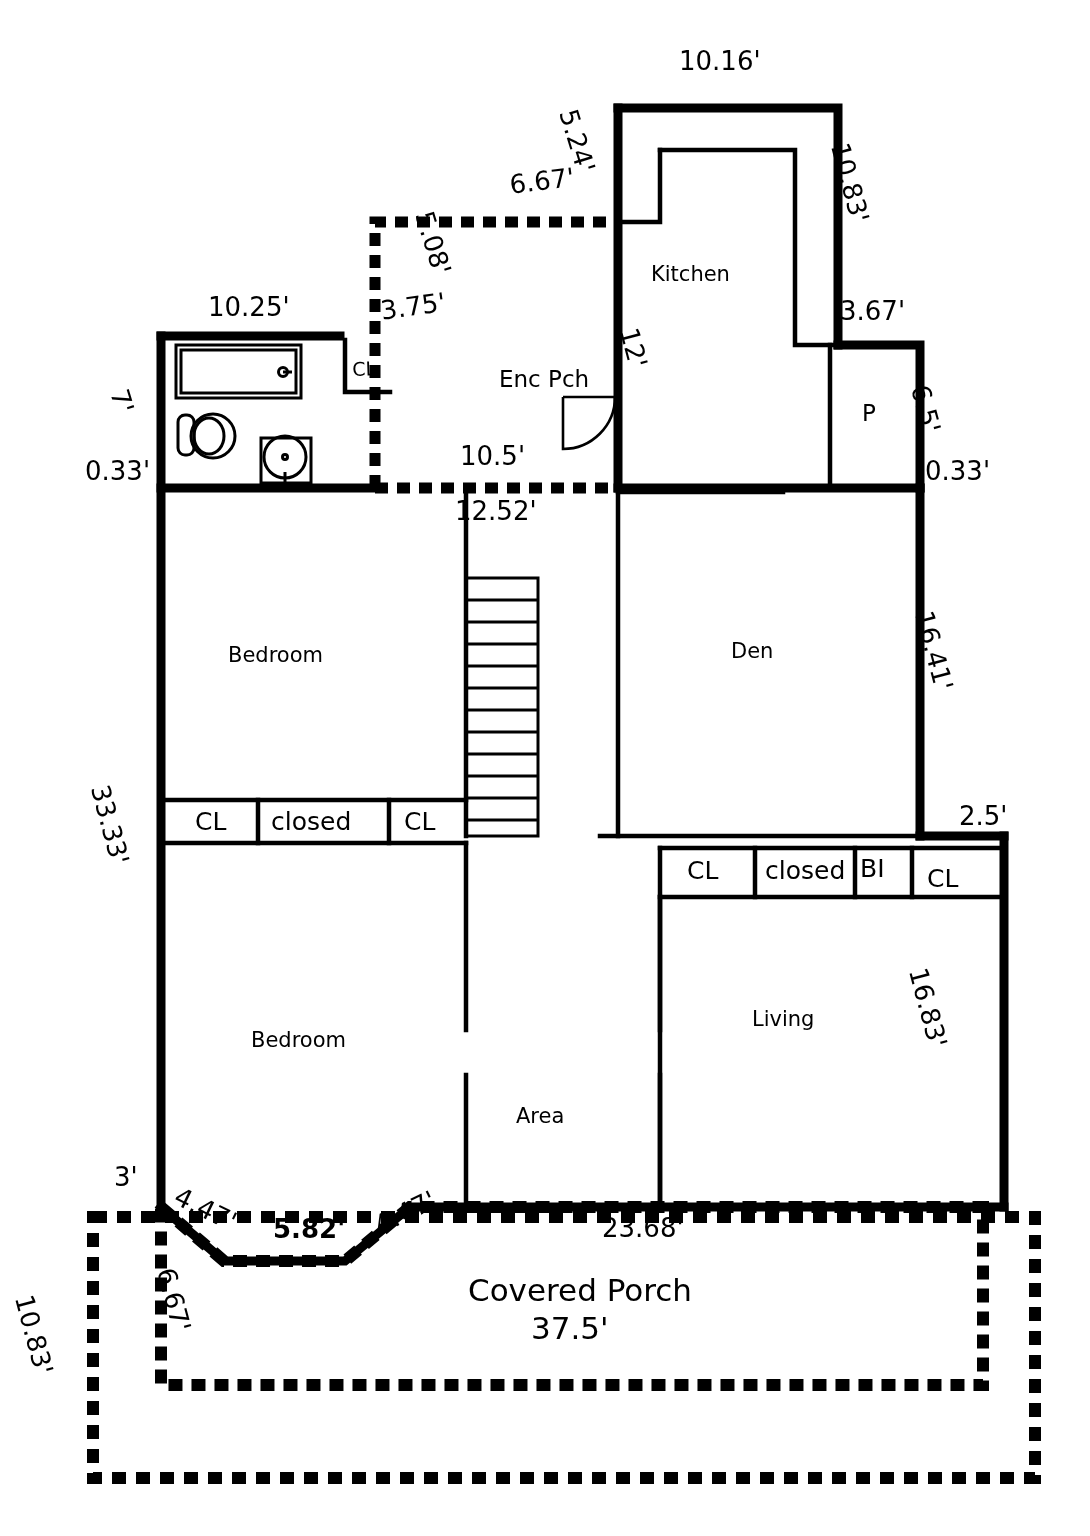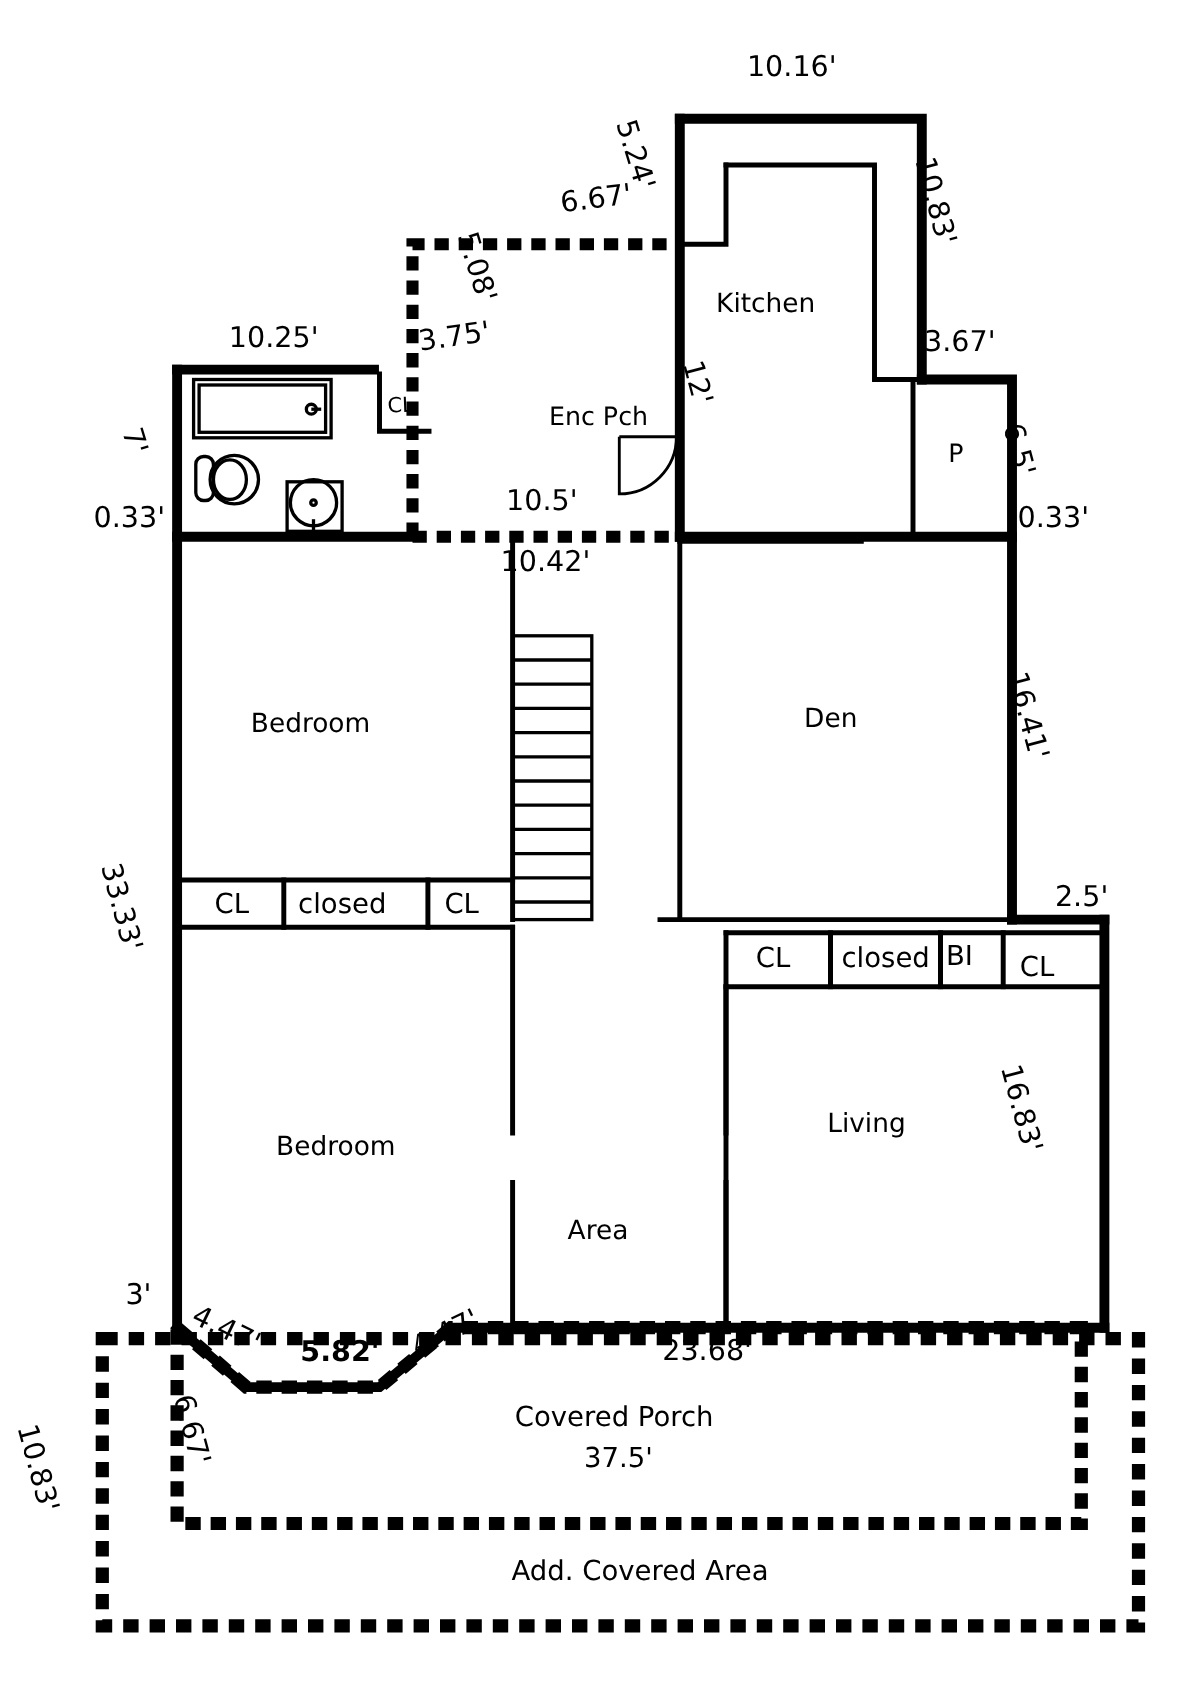--- a/index.html
+++ b/index.html
@@ -25,36 +25,36 @@
   }
   .lbl {
     position: absolute;
     font-family: "DejaVu Sans", sans-serif;
     color: #000000;
     white-space: nowrap;
     line-height: 1;
     transform-origin: 0 0;
   }
   .room-label {
-    font-size: 24px;
+    font-size: 21px;
   }
   .small-room-label {
     font-size: 23px;
   }
   .dim {
     font-size: 26px;
   }
   .cl-label {
     font-size: 25px;
   }
   .cl-small {
     font-size: 19px;
   }
   .porch-label {
-    font-size: 25px;
+    font-size: 31px;
     text-align: right;
   }
 </style>
 </head>
 <body>
 
 <div id="plan">
 
   <svg width="1090" height="1536" viewBox="0 0 1090 1536">
 
@@ -176,21 +176,20 @@
   <div class="lbl room-label" style="left:251px; top:1030px;">Bedroom</div>
 
   <div class="lbl room-label" style="left:516px; top:1106px;">Area</div>
 
   <div class="lbl room-label" style="left:752px; top:1009px;">Living</div>
 
   <div class="lbl porch-label" style="left:468px; top:1275px;">Covered Porch</div>
 
   <div class="lbl porch-label" style="left:531px; top:1313px;">37.5'</div>
 
-  <div class="lbl porch-label" style="left:465px; top:1415px;">Add. Covered Area</div>
 
   <div class="lbl cl-label" style="left:195px; top:809px;">CL</div>
   <div class="lbl cl-label" style="left:271px; top:809px;">closed</div>
   <div class="lbl cl-label" style="left:404px; top:809px;">CL</div>
 
   <div class="lbl cl-label" style="left:687px; top:858px;">CL</div>
   <div class="lbl cl-label" style="left:765px; top:858px;">closed</div>
   <div class="lbl cl-label" style="left:860px; top:856px;text-align:right;">BI</div>
   <div class="lbl cl-label" style="left:927px; top:866px;">CL</div>
 
@@ -211,21 +210,21 @@
   <div class="lbl dim" style="left:379px; top:298px; transform:rotate(-8deg);">3.75'</div>
 
   <div class="lbl dim" style="left:460px; top:443px;">10.5'</div>
 
   <div class="lbl dim" style="left:208px; top:294px;">10.25'</div>
 
   <div class="lbl dim" style="left:131px; top:386px; transform:rotate(73deg);">7'</div>
 
   <div class="lbl dim" style="left:85px; top:458px;">0.33'</div>
 
-  <div class="lbl dim" style="left:455px; top:498px;">10.42'</div>
+  <div class="lbl dim" style="left:455px; top:498px;">12.52'</div>
 
   <div class="lbl dim" style="left:840px; top:298px;">3.67'</div>
 
   <div class="lbl dim" style="left:932px; top:382px; transform:rotate(75deg);">6.5'</div>
 
   <div class="lbl dim" style="left:925px; top:458px;">0.33'</div>
 
   <div class="lbl dim" style="left:112px; top:782px; transform:rotate(75deg);">33.33'</div>
 
   <div class="lbl dim" style="left:936px; top:608px; transform:rotate(75deg);">16.41'</div>

